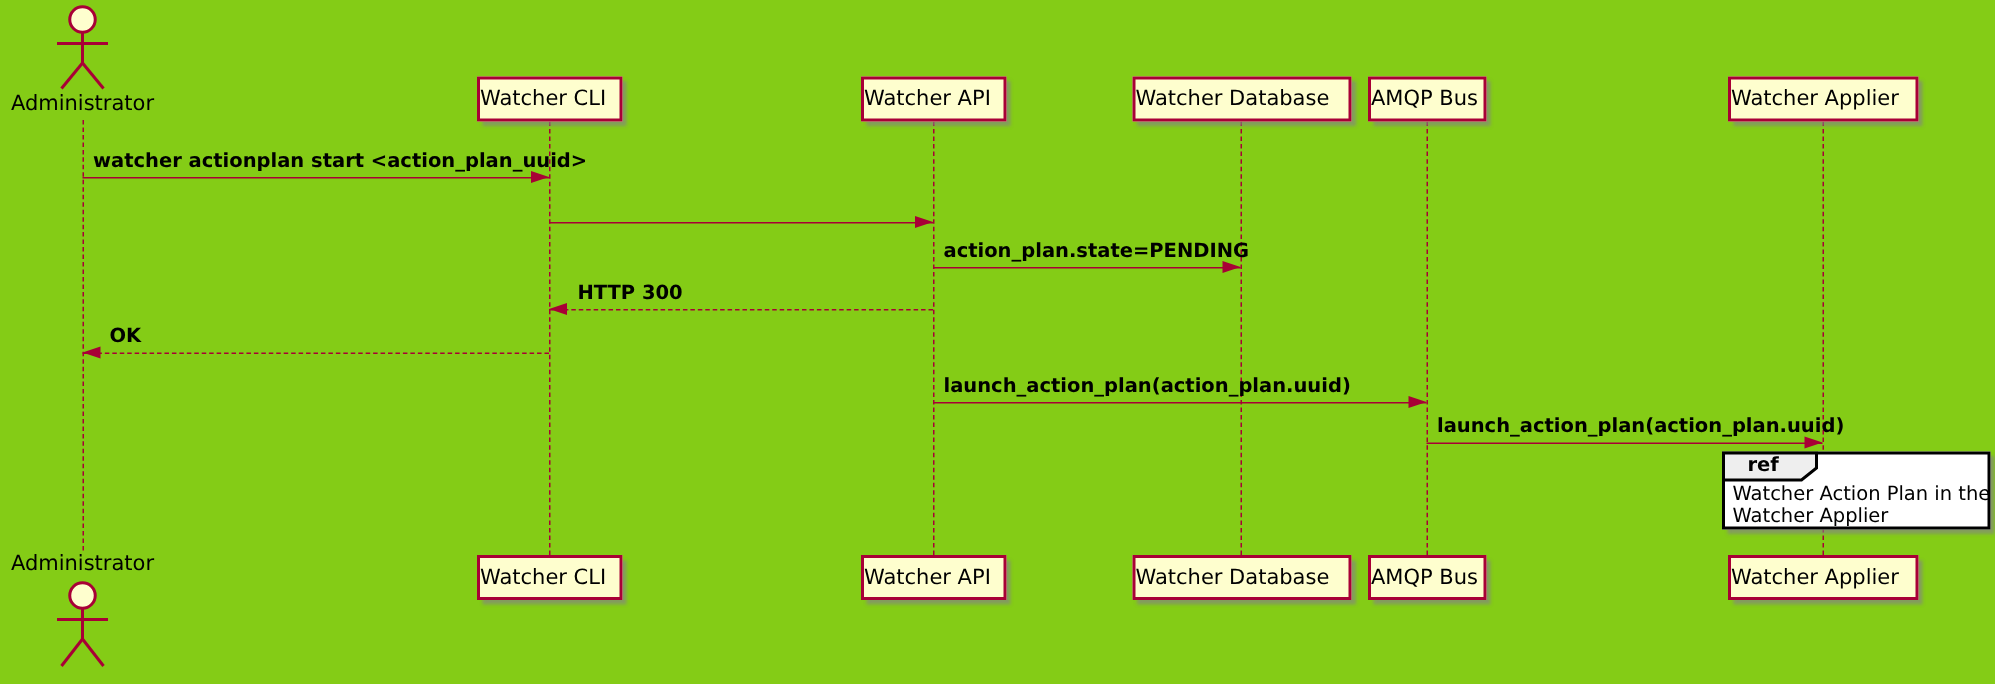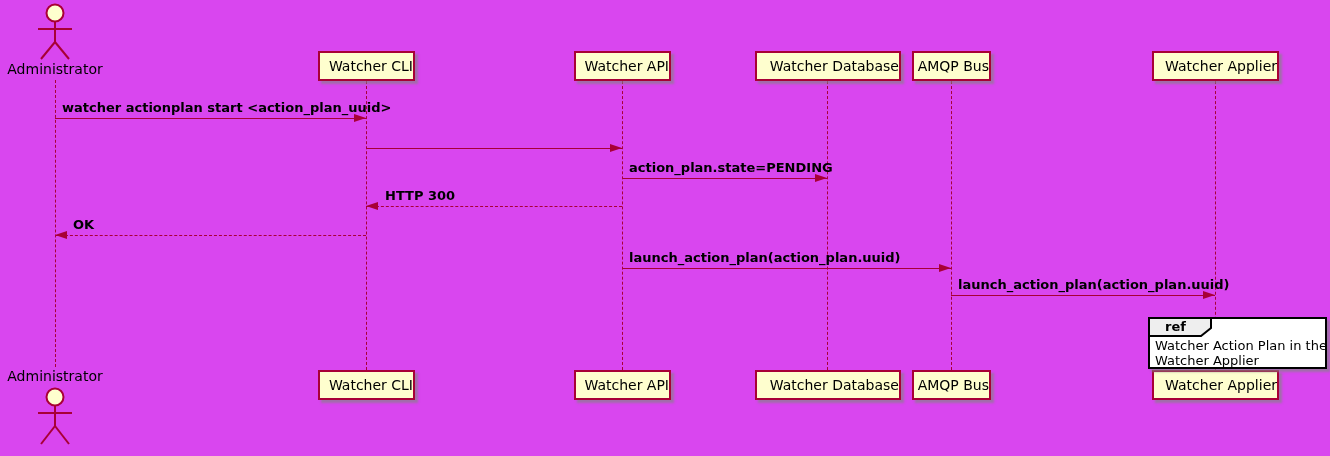--- a/index.html
+++ b/index.html
@@ -1,32 +1,32 @@
 <!DOCTYPE html>
 <html style="--participant-fill: #FEFECE; --stroke: #A80036; --ref-fill: #FFFFFF; --ref-header-fill: #EEEEEE; --ref-border: #000000; --text: #000000;"><head>
 <meta charset="utf-8">
 <style>
   html,body { margin:0; padding:0; background:#ffffff; }
   .canvas {
     position:relative; width:1330px; height:456px; overflow:hidden;
-    background:#d946ef;
+    background:#84cc16;
     font-family:"DejaVu Sans","Liberation Sans",sans-serif;
     color:var(--text,#000);
   }
   .lifeline {
     position:absolute; width:0;
     border-left:1px dashed var(--stroke,#A80036);
     z-index:1;
   }
   .pbox {
     position:absolute; height:30px; box-sizing:border-box;
     background:var(--participant-fill,#FEFECE);
     border:2px solid var(--stroke,#A80036);
     box-shadow:3px 3px 2px rgba(130,130,130,0.65);
-    display:flex; align-items:center; justify-content:flex-end;
+    display:flex; align-items:center; justify-content:flex-start;
     font-size:14px; z-index:2; white-space:nowrap;
   }
   .actor-label {
     position:absolute; width:110px; text-align:center;
     font-size:14px; z-index:2; white-space:nowrap;
   }
   .actor-svg { position:absolute; z-index:2; }
   .msg-label {
     position:absolute; font-size:13px; white-space:nowrap; z-index:3;font-weight:bold;
   }
@@ -41,21 +41,20 @@
   .arrow.left {
     border-right:12px solid var(--stroke,#A80036);
     border-top:4px solid transparent; border-bottom:4px solid transparent;
   }
   .refbox {
     position:absolute; left:1148px; top:301px; width:179px; height:52px;
     box-sizing:border-box; background:var(--ref-fill,#fff);
     border:2px solid var(--ref-border,#000);
     box-shadow:3px 3px 2px rgba(130,130,130,0.65);
     z-index:4;
-    margin-top:16px;
   }
   .reftab { position:absolute; left:-2px; top:-2px; }
   .refkw {
     position:absolute; left:15px; top:0px; font-size:13px; font-weight:bold;
     z-index:5;
   }
   .refline {
     position:absolute; left:5px; font-size:13px; white-space:nowrap;
   }
 </style>

